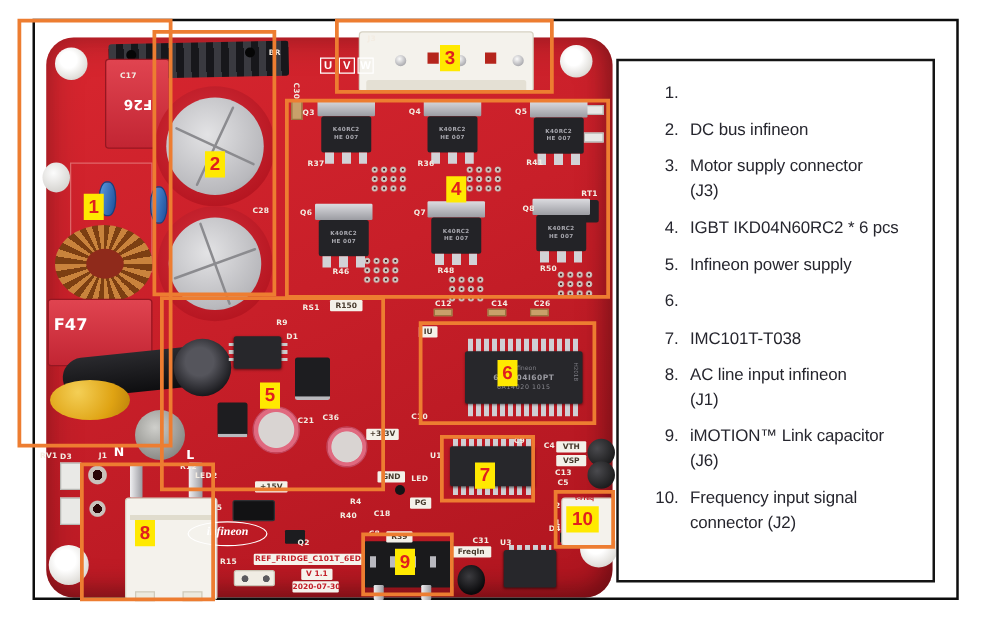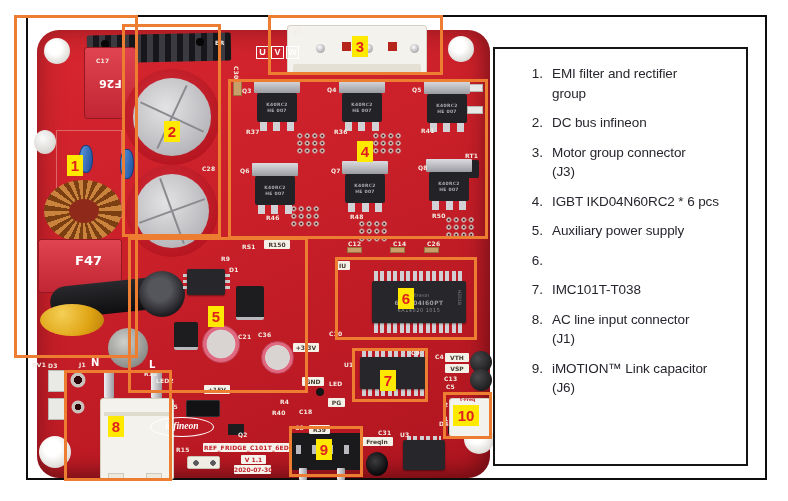--- a/index.html
+++ b/index.html
@@ -70,21 +70,21 @@
   <div class="comp fcap" style="left:84px;top:47px;width:52px;height:72px;display:flex;align-items:center;justify-content:center;">
     <span style="transform:rotate(180deg);font:700 11px/11px 'DejaVu Sans',sans-serif;">F26</span>
   </div>
   <div class="comp" style="left:56px;top:130px;width:66px;height:88px;border:1px solid rgba(255,230,220,.35);"></div>
   <div class="comp" style="left:34px;top:130px;width:22px;height:24px;border-radius:50%;background:radial-gradient(circle at 40% 35%,#fcfcfc,#c9c7c2);"></div>
   <div class="comp" style="left:79px;top:145px;width:14px;height:28px;border-radius:45%;background:linear-gradient(100deg,#5a9ae0,#1e4f9a);border:1px solid #16407e;"></div>
   <div class="comp" style="left:120px;top:149px;width:14px;height:30px;border-radius:45%;background:linear-gradient(100deg,#5a9ae0,#1e4f9a);border:1px solid #16407e;"></div>
   <div class="comp" style="left:44px;top:180px;width:78px;height:62px;border-radius:50%;background:repeating-conic-gradient(from 0deg,#7c3f12 0deg 9deg,#c9833c 9deg 18deg);"></div>
   <div class="comp" style="left:69px;top:199px;width:30px;height:24px;border-radius:50%;background:#8f2a1b;"></div>
   <div class="comp fcap" style="left:38px;top:239px;width:84px;height:54px;">
-    <span style="position:absolute;left:36px;top:14px;font:700 13px/13px 'DejaVu Sans',sans-serif;">F47</span>
+    <span style="position:absolute;left:4px;top:14px;font:700 13px/13px 'DejaVu Sans',sans-serif;">F47</span>
   </div>
   <div class="comp" style="left:50px;top:282px;width:112px;height:32px;border-radius:16px;background:linear-gradient(#2a2a2e,#0e0e10);transform:rotate(-6deg);"></div>
   <div class="comp" style="left:40px;top:304px;width:64px;height:32px;border-radius:50%;background:radial-gradient(circle at 35% 30%,#f4cf56,#dfa313 60%,#b97f0a);"></div>
 
   <div class="comp ecapring" style="left:124px;top:69px;width:96px;height:96px;"></div>
   <div class="comp ecaptop" style="left:133px;top:78px;width:78px;height:78px;">
     <div class="seam" style="position:absolute;left:4px;top:38px;width:70px;transform:rotate(25deg);"></div>
     <div class="seam" style="position:absolute;left:4px;top:38px;width:70px;transform:rotate(115deg);"></div>
   </div>
   <div class="comp ecapring" style="left:126px;top:165px;width:92px;height:92px;"></div>
@@ -309,52 +309,55 @@
       <div class="vias" style="left: 445px; top: 216px;"></div>
       <div class="phase" style="left: 256px; top: 46px;">U</div>
       <div class="phase" style="left: 271px; top: 46px;">V</div>
       <div class="phase" style="left: 286px; top: 46px;">W</div>
     </div>
 
   <div class="panel">
     <div id="legend">
         <div class="pitem">
           <span class="pnum">1.</span>
-          <span class="ptxt">EMI filter and rectifier
-group</span>
         </div>
         <div class="pitem">
           <span class="pnum">2.</span>
           <span class="ptxt">DC bus infineon</span>
         </div>
         <div class="pitem">
           <span class="pnum">3.</span>
-          <span class="ptxt">Motor group connector
+          <span class="ptxt">Motor supply connector
 (J3)</span>
         </div>
         <div class="pitem">
           <span class="pnum">4.</span>
           <span class="ptxt">IGBT IKD04N60RC2 * 6 pcs</span>
         </div>
         <div class="pitem">
           <span class="pnum">5.</span>
-          <span class="ptxt">Auxiliary power supply</span>
+          <span class="ptxt">Infineon power supply</span>
         </div>
         <div class="pitem">
           <span class="pnum">6.</span>
         </div>
         <div class="pitem">
           <span class="pnum">7.</span>
           <span class="ptxt">IMC101T-T038</span>
         </div>
         <div class="pitem">
           <span class="pnum">8.</span>
-          <span class="ptxt">AC line input connector
+          <span class="ptxt">AC line input infineon
 (J1)</span>
         </div>
         <div class="pitem">
           <span class="pnum">9.</span>
           <span class="ptxt">iMOTION™ Link capacitor
 (J6)</span>
         </div>
+        <div class="pitem">
+          <span class="pnum">10.</span>
+          <span class="ptxt">Frequency input signal
+connector (J2)</span>
+        </div>
       </div>
   </div>
 </div>
 
 </body></html>

